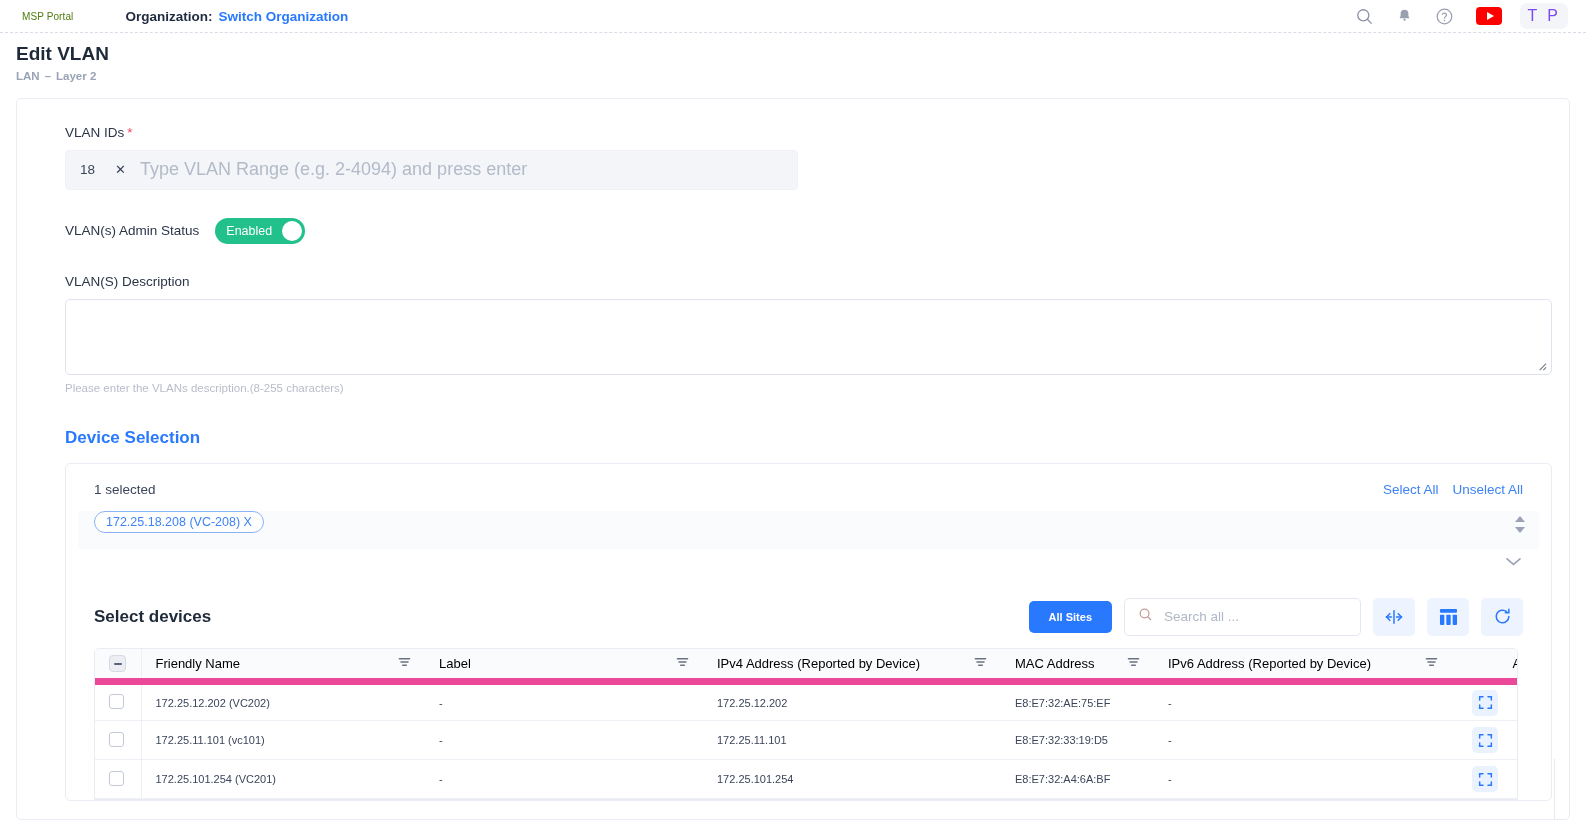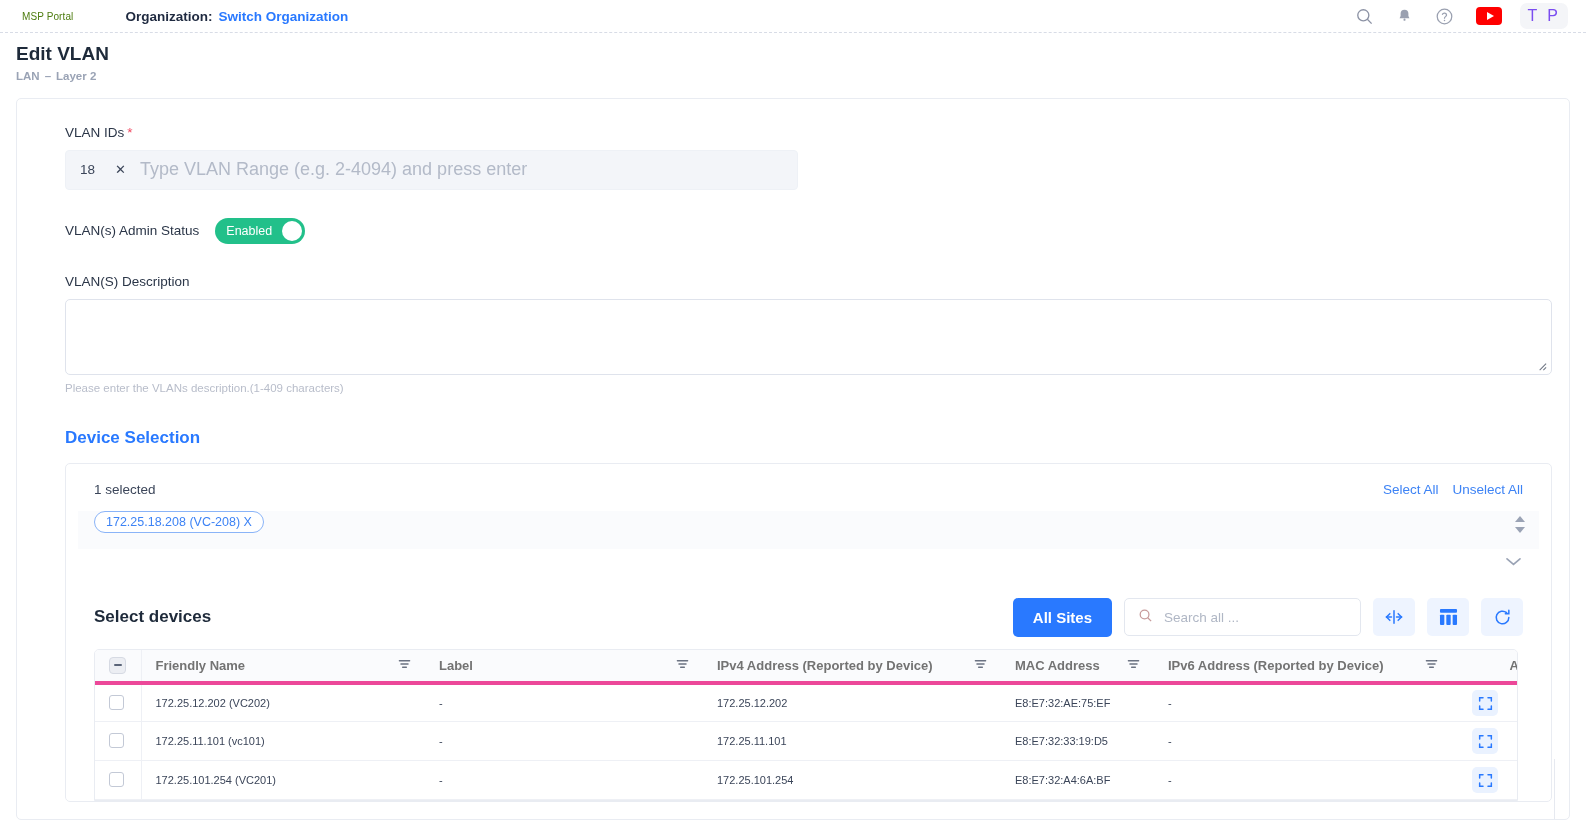--- a/index.html
+++ b/index.html
@@ -275,25 +275,25 @@
   }
   .tbl-tools {
     margin-left: auto;
     display: flex;
     align-items: center;
     gap: 12px;
   }
   .btn-primary {
     background: #2979ff;
     color: #fff;
-    font-size: 15px;
+    font-size: 11px;
     font-weight: bold;
     border: none;
     border-radius: 5px;
-    height: 39px;
+    height: 32px;
     padding: 5px 20px;
     cursor: pointer;
     font-family: inherit;
   }
   .search-box {
     width: 237px;
     height: 38px;
     border: 1px solid #e3e7ef;
     border-radius: 5px;
     display: flex;
@@ -327,24 +327,24 @@
     border-top-left-radius: 5px;
     border-top-right-radius: 5px;
     overflow: hidden;
     width: 1424px;
   }
   table { border-collapse: collapse; width: 100%; table-layout: fixed; }
   thead th {
     background: #fafbfd;
     height: 33px;
     font-size: 13px;
-    font-weight: bold;
-    color: #737373;
+    font-weight: normal;
+    color: #000000;
     text-align: left;
-    border-bottom: 4px solid #ec4899;
+    border-bottom: 7px solid #ec4899;
     padding: 0 14px;
     position: relative;
   }
   thead th.cbcol { width: 46px; padding: 0 0 0 14px; border-right: 1px solid #eef0f5; }
   .th-inner { display: flex; align-items: center; }
   .filt { margin-left: auto; opacity: .75; cursor: pointer; }
   tbody td {
     height: 39px;
     font-size: 11px;
     color: #3b4559;
@@ -464,21 +464,21 @@
 
     <div class="field-label desc-label">VLAN(S) Description</div>
     <div class="textarea">
       <span class="resize-grip">
         <svg width="11" height="11" viewBox="0 0 12 12" stroke="#6b7280" stroke-width="1.1">
           <line x1="11" y1="4" x2="4" y2="11"></line>
             <line x1="11" y1="8" x2="8" y2="11"></line>
         </svg>
       </span>
     </div>
-    <div class="hint">Please enter the VLANs description.(1-409 characters)</div>
+    <div class="hint">Please enter the VLANs description.(8-255 characters)</div>
 
     <div class="section-title">Device Selection</div>
 
     <div class="dev-box">
       <div class="dev-top">
         <span class="sel-count">1 selected</span>
         <span class="dev-links">
           <span>Select All</span>
           <span>Unselect All</span>
         </span>

